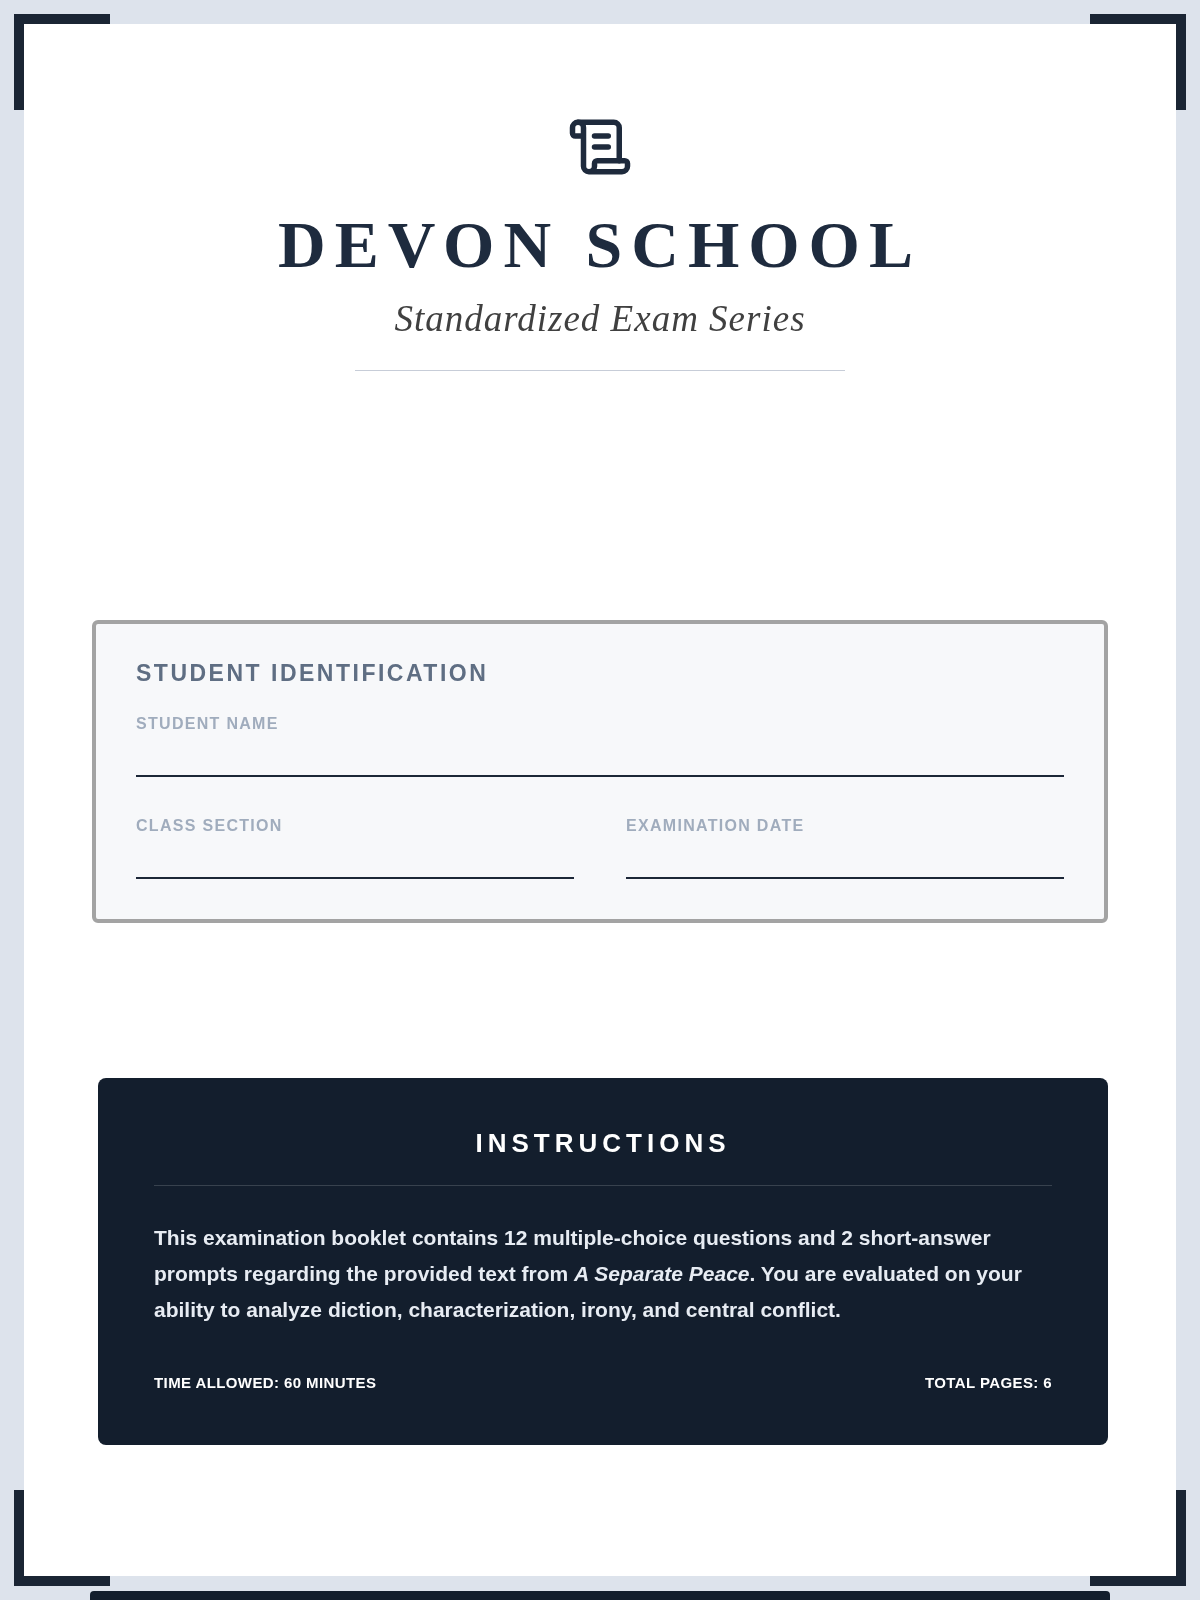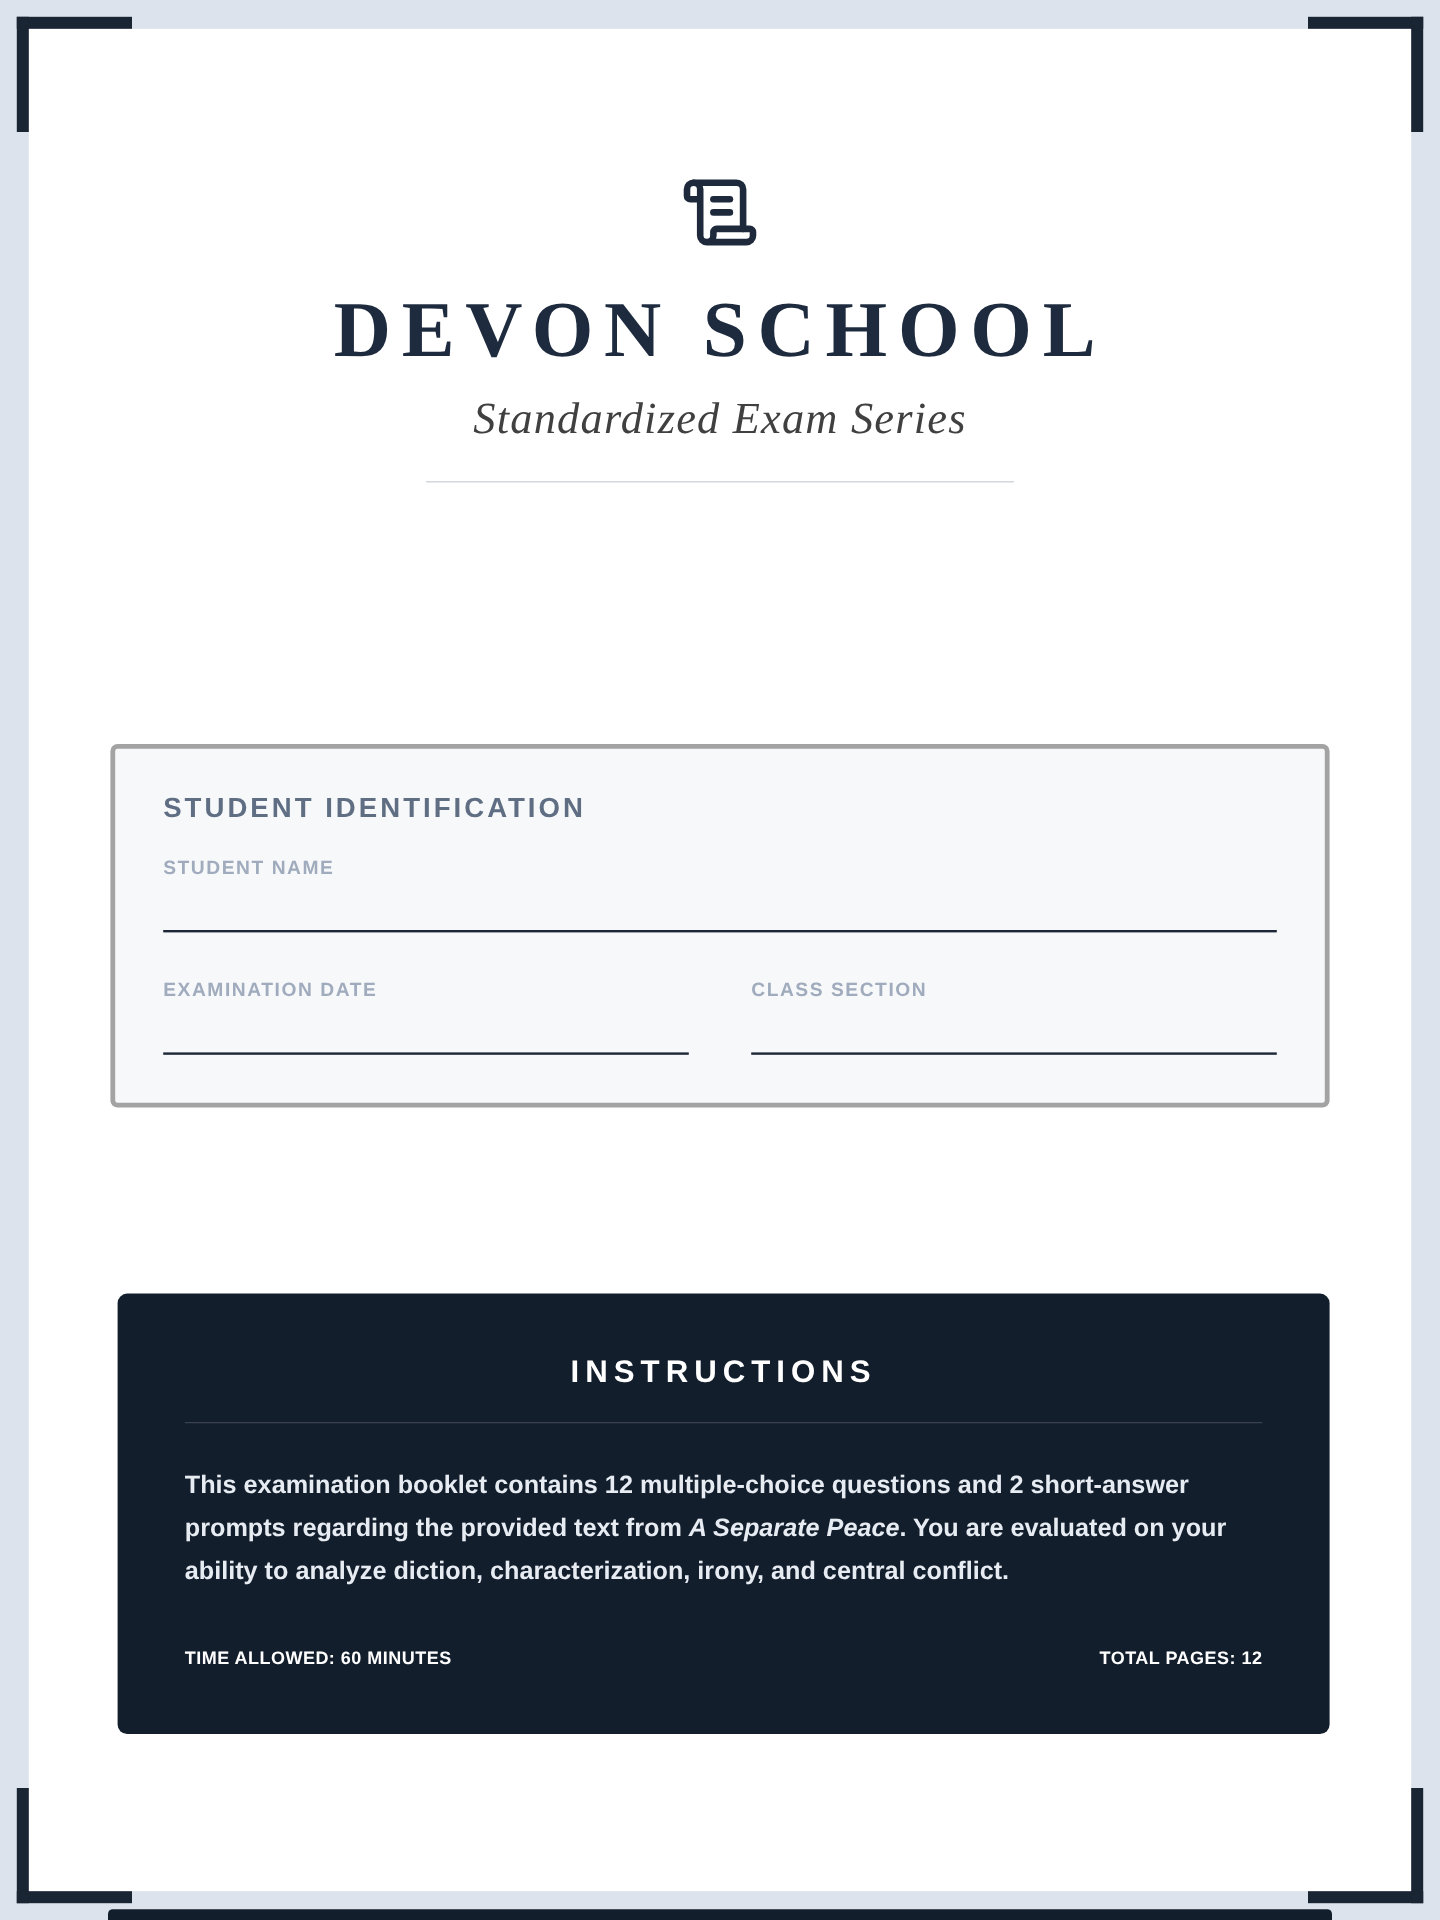--- a/index.html
+++ b/index.html
@@ -13,21 +13,21 @@
     background:#ffffff;
   }
   
   .corner{position:absolute;width:86px;height:86px;}
   .corner.tl{top:-10px;left:-10px;border-top:10px solid #1a2534;border-left:10px solid #1a2534;}
   .corner.tr{top:-10px;right:-10px;border-top:10px solid #1a2534;border-right:10px solid #1a2534;}
   .corner.bl{bottom:-10px;left:-10px;border-bottom:10px solid #1a2534;border-left:10px solid #1a2534;}
   .corner.br{bottom:-10px;right:-10px;border-bottom:10px solid #1a2534;border-right:10px solid #1a2534;}
 
   
-  .masthead{padding-top:120px;text-align:center;}
+  .masthead{padding-top:90px;text-align:center;}
   .logo{display:inline-block;line-height:0;color:#1e2a3c;}
   .school{
     margin:26px 0 0;
     font-family:"Liberation Serif","DejaVu Serif",serif;
     font-weight:700;font-size:66px;line-height:1.05;
     letter-spacing:9px;color:#1e2b3e;
   }
   .series{
     margin-top:18px;
     font-family:Liberation Serif, serif;
@@ -108,35 +108,35 @@
   <section class="card id-card">
     <h2>STUDENT IDENTIFICATION</h2>
 
     <div class="field">
       <div class="label">STUDENT NAME</div>
       <div class="line"></div>
     </div>
 
     <div class="field-row">
       <div class="field">
-        <div class="label">EXAMINATION DATE</div>
+        <div class="label">CLASS SECTION</div>
         <div class="line"></div>
       </div>
       <div class="field">
-        <div class="label">CLASS SECTION</div>
+        <div class="label">EXAMINATION DATE</div>
         <div class="line"></div>
       </div>
     </div>
   </section>
 
   <section class="card instructions">
     <h2>INSTRUCTIONS</h2>
     <div class="i-rule"></div>
     <p><span>This examination booklet contains 12 multiple-choice questions and 2 short-answer prompts regarding the provided text from </span><em>A Separate Peace</em><span>. You are evaluated on your ability to analyze diction, characterization, irony, and central conflict.</span></p>
     <div class="meta-row">
       <span>TIME ALLOWED: 60 MINUTES</span>
-      <span>TOTAL PAGES: 12</span>
+      <span>TOTAL PAGES: 6</span>
     </div>
   </section>
 
 </div>
 
 <div class="bottom-bar"></div>
 
 </body></html>

